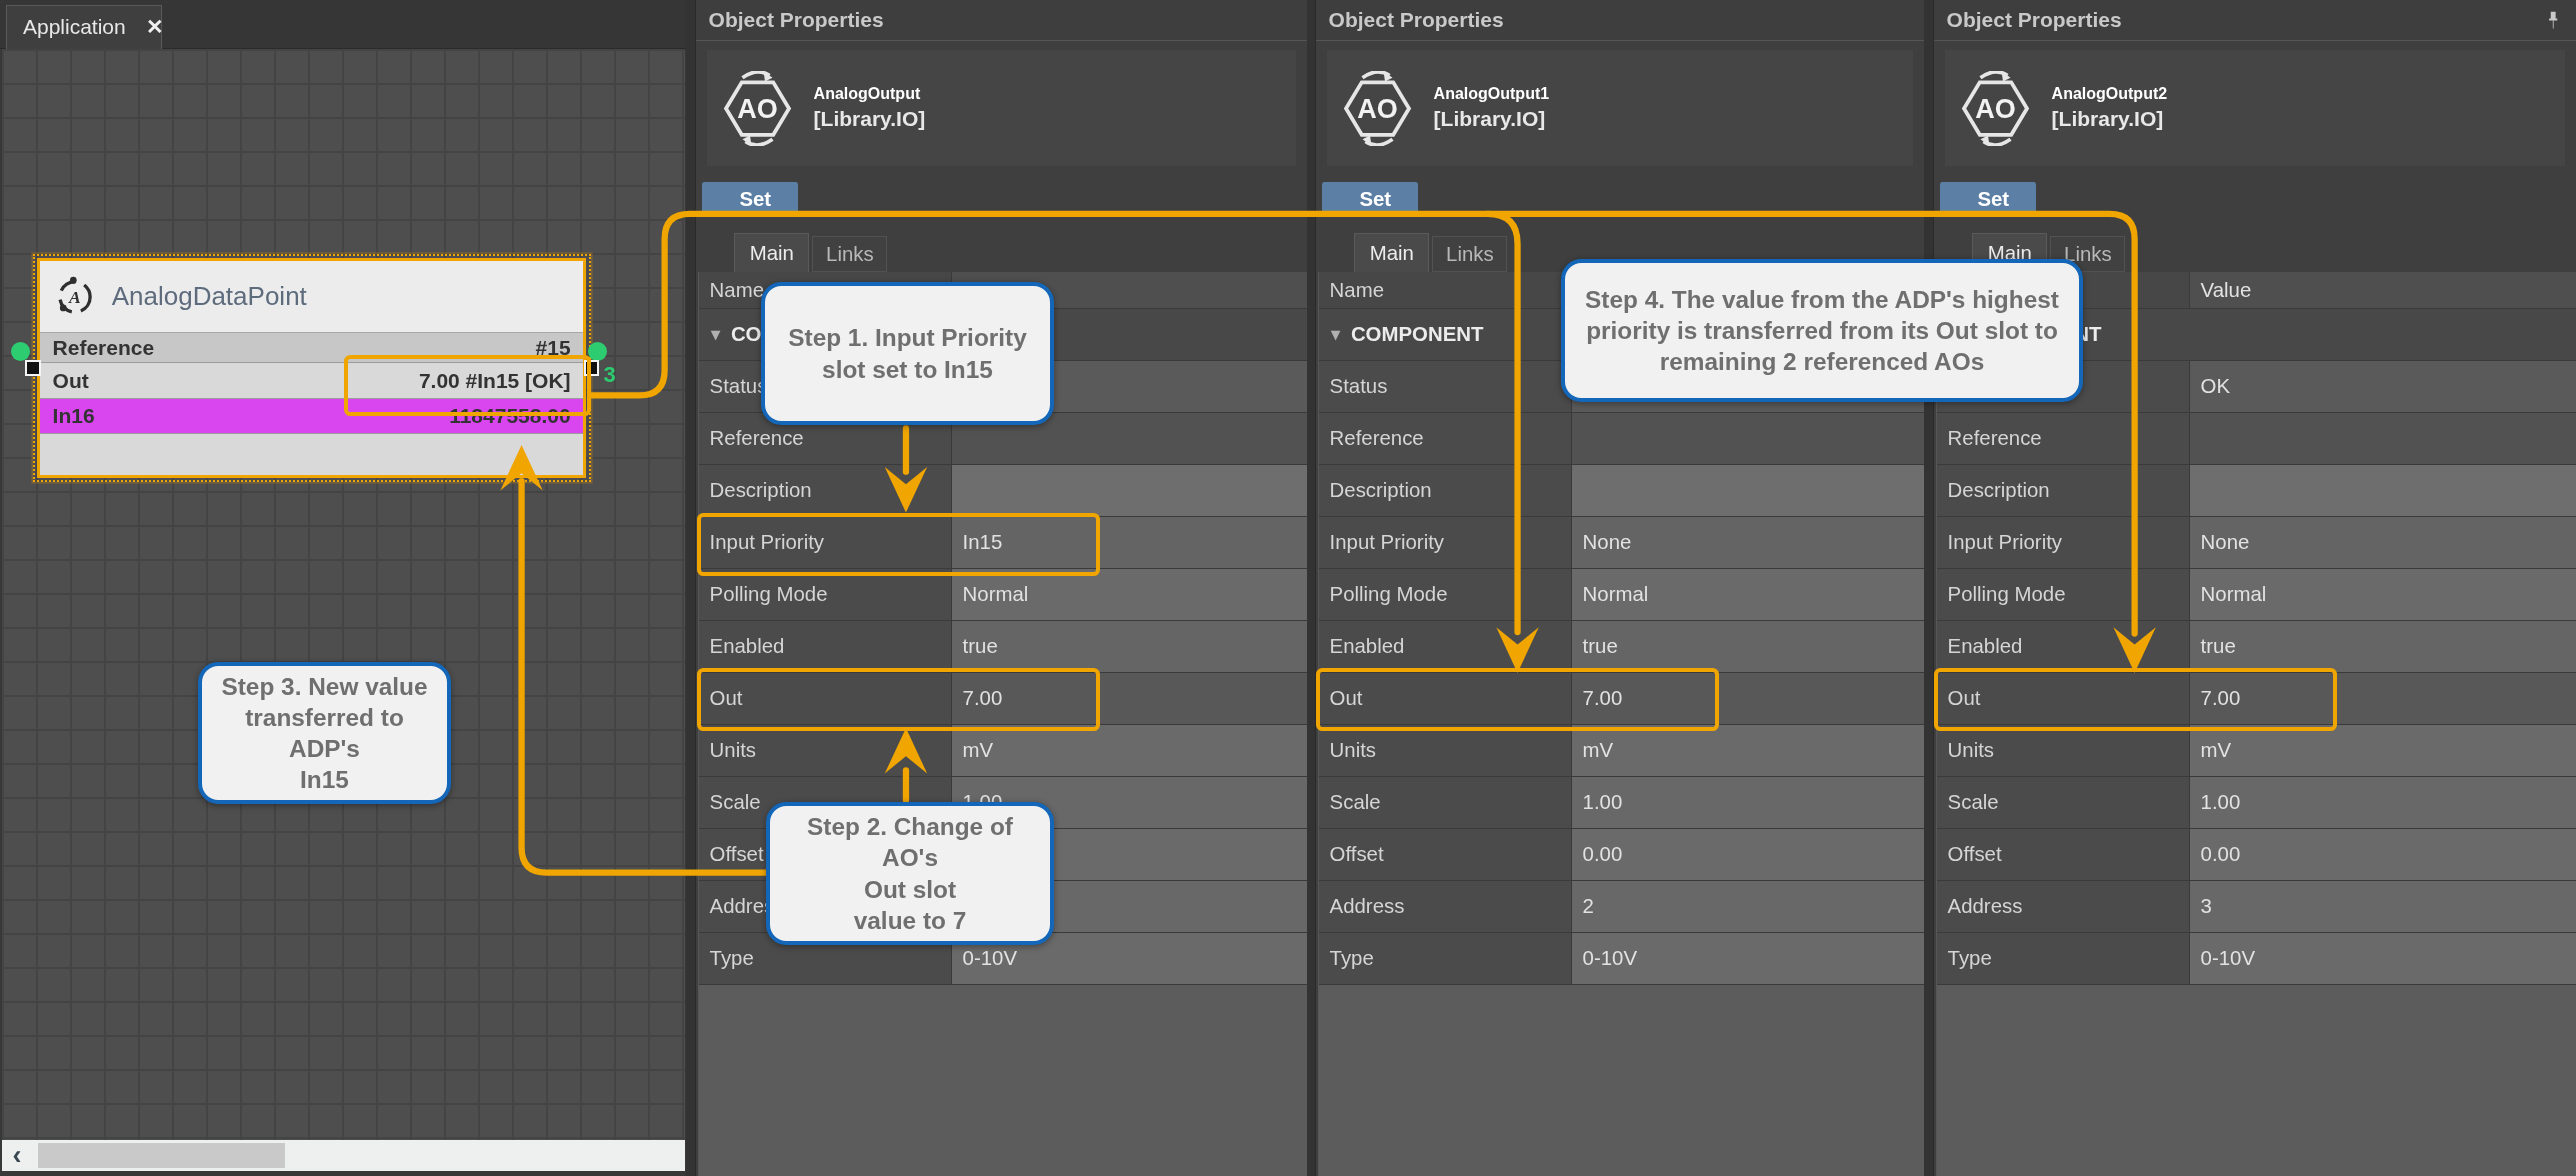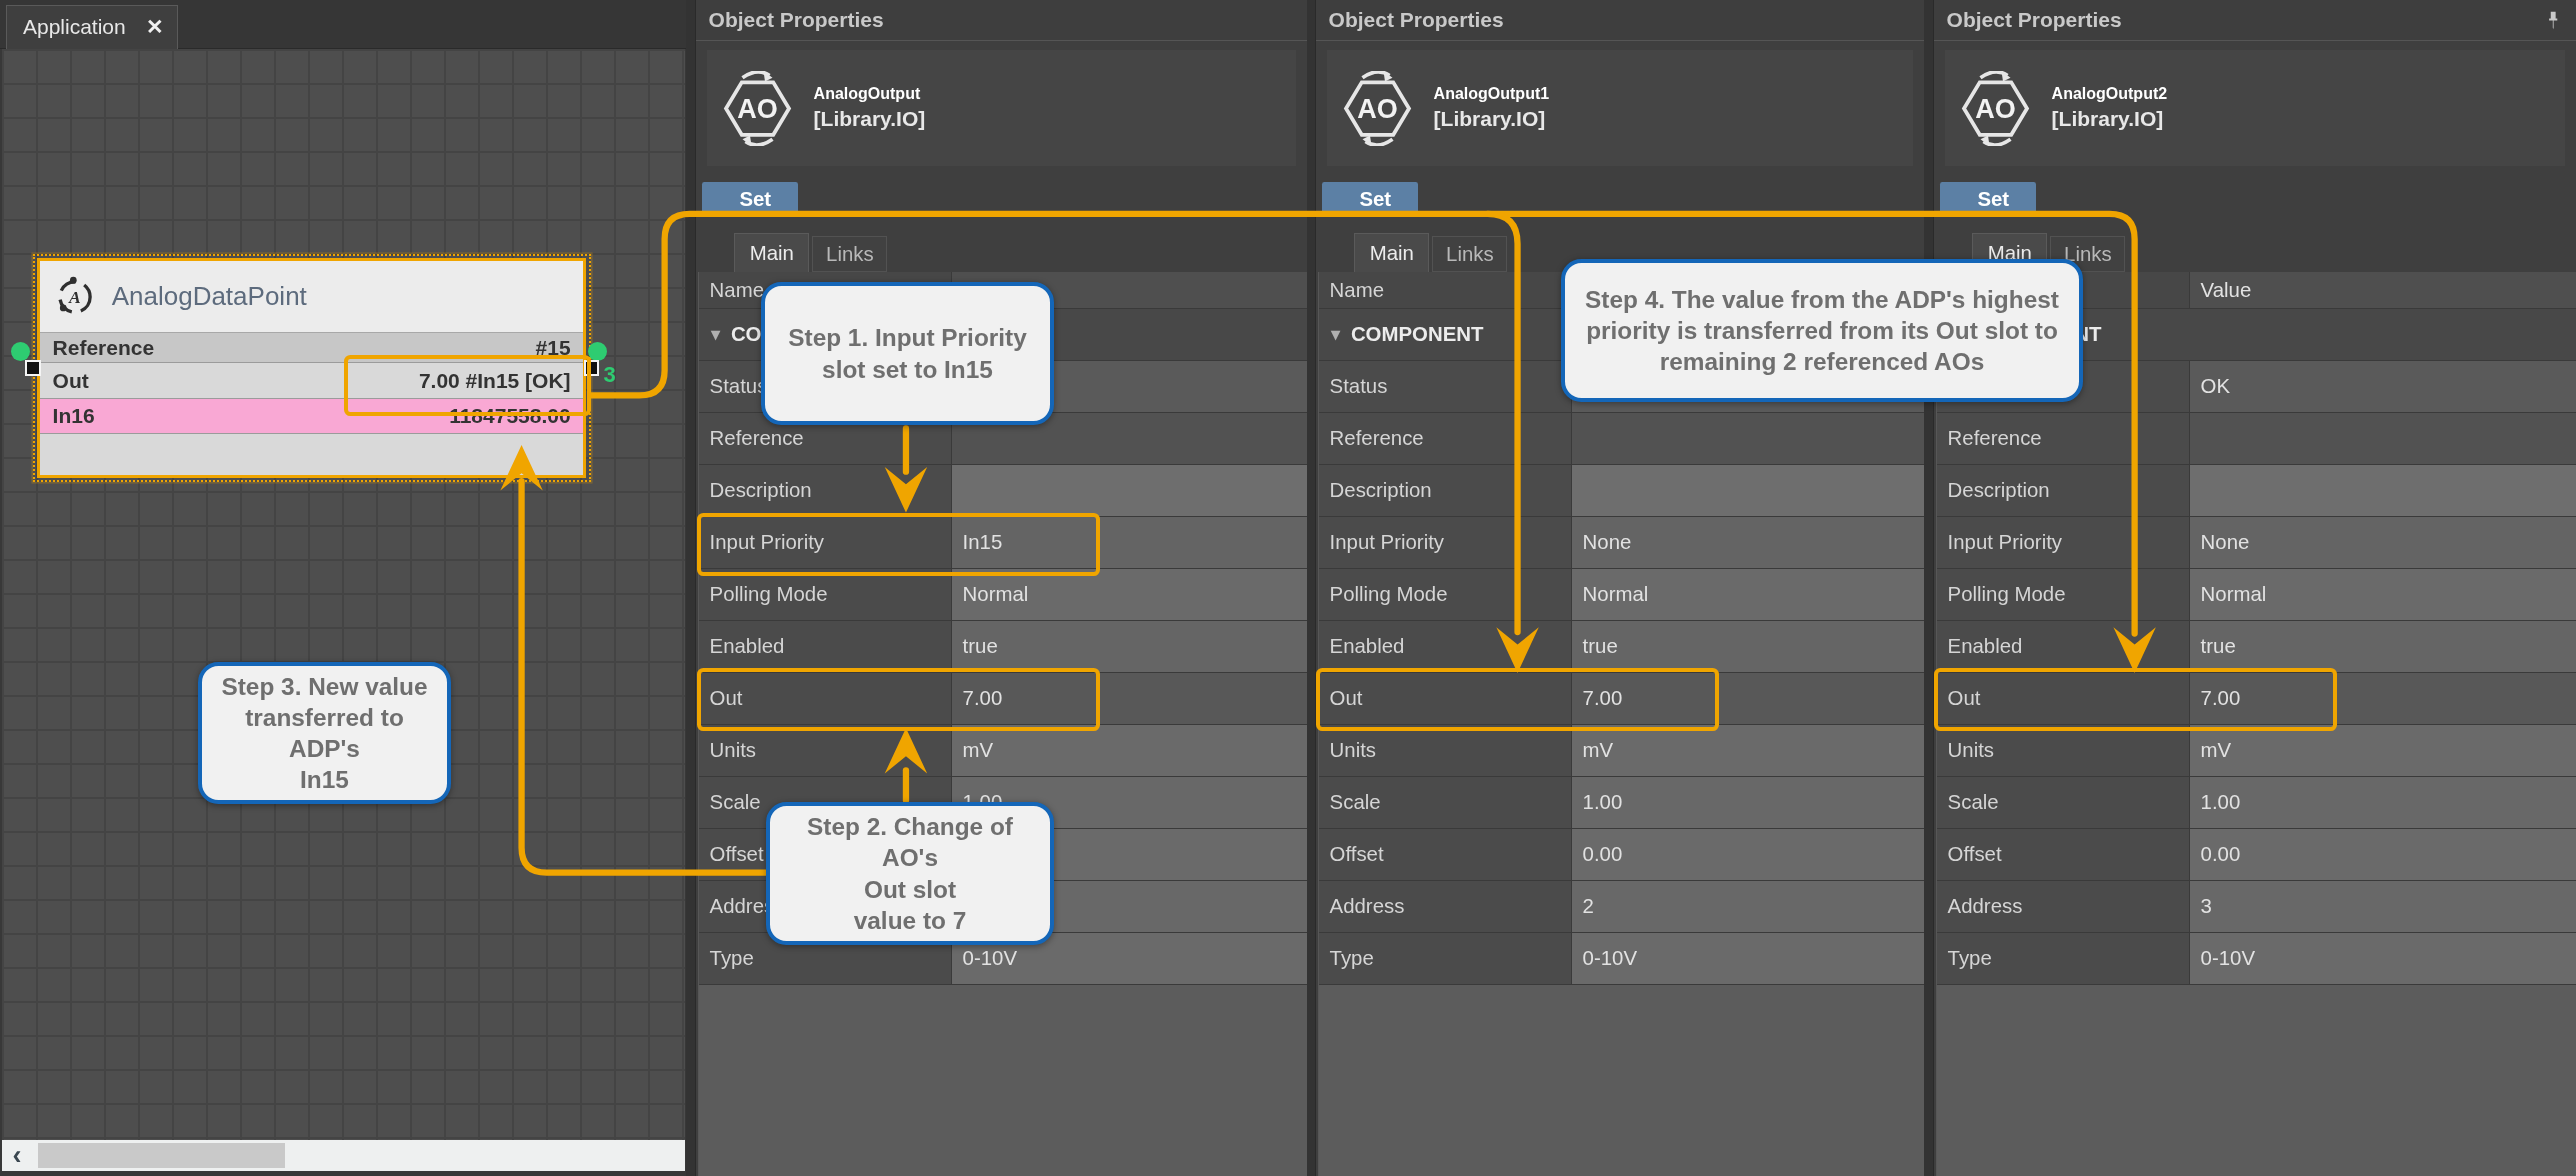--- a/index.html
+++ b/index.html
@@ -3,42 +3,42 @@
 <meta charset="utf-8">
 <style>
   * { margin:0; padding:0; box-sizing:border-box; }
   html,body { background:#262626; }
   body { font-family:"Liberation Sans", sans-serif; }
   #app { position:relative; width:2576px; height:1176px; background:#333; overflow:hidden; }
 
   
   #canvas-area { position:absolute; left:0; top:0; width:686px; height:1176px; background:#383838; }
   #tabbar { position:absolute; left:0; top:0; width:686px; height:49px; background:#363636; border-bottom:1.6px solid #2a2a2a; }
-  #app-tab { position:absolute; left:6.3px; top:4.7px; width:172px; height:44px; background:#3f3f3f;
+  #app-tab { position:absolute; left:6.3px; top:4.7px; width:156px; height:44px; background:#3f3f3f;
              border:0.8px solid #5a5a5a; border-bottom:none; display:flex; align-items:center; gap:20.4px;
              padding:0 15.7px; color:#e8e8e8; font-size:21px; }
   #app-tab .close { font-weight:bold; font-size:21px; color:#f0f0f0; cursor:pointer; }
   #canvas { position:absolute; left:1.6px; top:49px; width:683px; height:1091px; background-color:#4e4e4e;
             background-image:linear-gradient(#444 1.6px, transparent 1.6px),
                              linear-gradient(90deg,#444 1.6px, transparent 1.6px);
             background-size:34px 34px; }
 
   
   #adp-sel { position:absolute; left:31px; top:205px; width:558px; height:228px;
              border:2.4px dotted #f0a500; box-shadow:0 0 0 1.6px rgba(240,165,0,.25); }
   #adp-block { position:absolute; inset:2.4px; border:3.1px solid #f0a500; background:#d9d9d9;
                display:flex; flex-direction:column; overflow:hidden; }
   #adp-header { height:72px; background:#ececec; display:flex; align-items:center; gap:15.7px;
                 padding:0 14px; border-bottom:1.6px solid #a8a8a8; }
   #adp-title { font-size:26px; color:#5d6b7d; }
   .adp-row { display:flex; align-items:center; justify-content:space-between;
              padding:0 12.6px; border-bottom:1.6px solid #9b9b9b; font-size:21px; font-weight:bold; color:#333; }
   .adp-row.r0 { height:30px; background:#c7c7c7; }
   .adp-row.r1 { height:36px; background:#d9d9d9; }
-  .adp-row.r2 { height:35px; background:#f9a8d4; }
+  .adp-row.r2 { height:35px; background:#d946ef; }
   .adp-row.r3 { flex:1; background:#d9d9d9; border-bottom:none; }
   .port { position:absolute; width:19px; height:19px; border-radius:50%; background:#2ecc71; }
   .handle { position:absolute; width:15.7px; height:15.7px; background:#111; border:2.4px solid #f4f4f4; }
   #port-badge { position:absolute; left:602px; top:313px; color:#2ecc71; font-size:22px; font-weight:bold; }
 
   
   #hscroll { position:absolute; left:1.6px; top:1140px; width:683px; height:31px; background:#eef0f0; display:flex; }
   #hscroll-arrow { width:31px; height:31px; display:flex; align-items:center; justify-content:center;
                    color:#3a4750; font-size:27px; font-weight:bold; cursor:pointer; }
   #hscroll-thumb { position:absolute; left:36px; top:3.1px; width:247px; height:25px; background:#c9c9c9; cursor:grab; }

